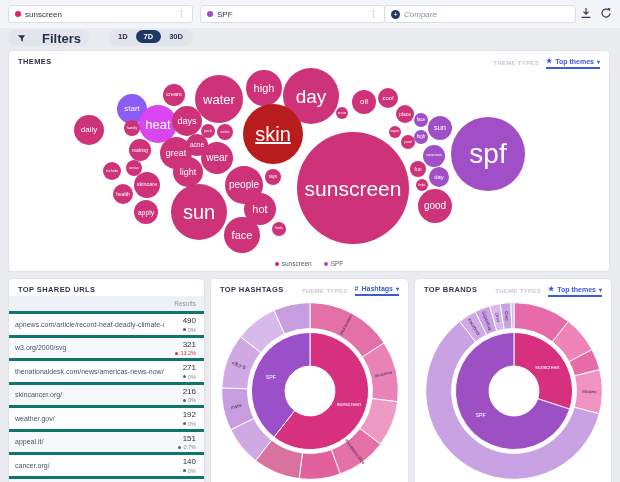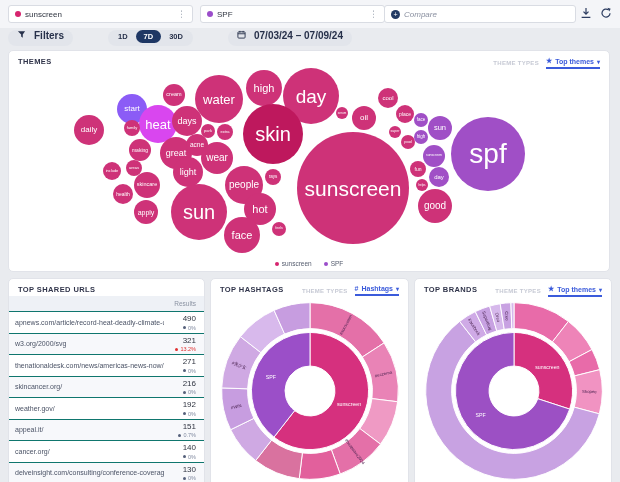--- a/index.html
+++ b/index.html
@@ -10,22 +10,22 @@
   .qpill{position:absolute;top:5px;height:18px;background:#fff;border:1px solid #d9dce3;border-radius:3px;
          display:flex;align-items:center;gap:4px;padding:0 6px;font-size:8px;color:#2f3440}
   .qdot{width:6px;height:6px;border-radius:50%;flex:0 0 auto}
   .kebab{margin-left:auto;color:#9aa2af;font-size:9px;cursor:pointer}
   .compare-txt{font-style:italic;color:#8a90a0;font-size:8px}
   .plus-circ{width:9px;height:9px;border-radius:50%;background:#223a63;color:#fff;font-size:7px;line-height:9px;
              text-align:center;flex:0 0 auto}
   .top-ic{position:absolute;top:7px;width:12px;height:12px}
   
   .fbar{position:absolute;left:0;top:28px;width:620px;height:22px}
-  .fpill{position:absolute;top:2px;display:inline-flex;align-items:flex-start;gap:8px;background:#e2e5eb;
-         border-radius:9px;height:16px;padding:0 9px;font-size:10px;font-weight:bold;color:#26304a;cursor:pointer}
+  .fpill{position:absolute;top:2px;display:inline-flex;align-items:center;gap:16px;background:#e2e5eb;
+         border-radius:9px;height:16px;padding:0 9px;font-size:13px;font-weight:bold;color:#26304a;cursor:pointer}
   .seg{position:absolute;left:108px;top:2px;display:inline-flex;align-items:flex-start;background:#e2e5eb;
        border-radius:9px;height:16px;padding:0 2px}
   .seg button{border:0;background:transparent;font-family:inherit;font-size:7.5px;font-weight:bold;color:#26304a;
        height:13px;padding:0 8px;border-radius:7px;cursor:pointer}
   .seg button.active{background:#1e3764;color:#fff}
   
   .card{position:absolute;background:#fff;border:1px solid #e1e3e9;border-radius:5px}
   .card-head{display:flex;align-items:flex-start;padding:6px 9px 2px 9px}
   .card-title{font-size:7.5px;font-weight:bold;color:#30344a;letter-spacing:.4px}
   .head-right{margin-left:auto;display:flex;align-items:center;gap:7px}
@@ -39,21 +39,21 @@
   .bubble{position:absolute;border-radius:50%;color:#fff;display:flex;align-items:center;justify-content:center;
           text-align:left;line-height:1;cursor:pointer;overflow:hidden}
   .legend{position:absolute;left:0;right:0;bottom:4px;display:flex;justify-content:center;gap:12px;
           font-size:6.5px;color:#555c6e}
   .leg-item{display:inline-flex;align-items:center;gap:3px}
   .leg-dot{width:4px;height:4px;border-radius:50%}
   
   table{width:100%;border-collapse:collapse}
   thead th{background:#eef1f6;font-size:6.5px;color:#8b93a3;font-weight:normal;text-align:right;
            padding:4px 8px 4px 6px}
-  tbody td{font-size:7px;color:#4b5366;padding:2px 6px;border-top:1px solid #0f766e;vertical-align:middle}
+  tbody td{font-size:7px;color:#4b5366;padding:2px 6px;border-top:3px solid #0f766e;vertical-align:middle}
   tbody tr:nth-child(even){background:#f7f8fb}
   td.url{max-width:150px;white-space:nowrap;overflow:hidden}
   td.res{text-align:right;width:40px;padding-right:8px}
   .val{font-size:8px;color:#2f3440}
   .pct{font-size:5.5px;display:inline-flex;align-items:center;gap:2px}
   .pct .dot{width:3px;height:3px;border-radius:50%;display:inline-block}
   .pct.flat{color:#818aa0}.pct.flat .dot{background:#55607a}
   .pct.down{color:#e03131}.pct.down .dot{background:#e03131}
   .chart-wrap{position:absolute;left:3px;top:16px}
   svg text{font-family:"Liberation Sans",sans-serif}
@@ -90,27 +90,20 @@
     <svg width="9" height="9" viewBox="0 0 10 9">
       <path d="M1 1h8L6.4 4.4V8L4.6 6.6V4.4Z" fill="#26304a"></path>
     </svg>
     <span>Filters</span>
   </div>
   <div class="seg" id="range-seg">
       <button>1D</button>
       <button class="active">7D</button>
       <button>30D</button>
     </div>
-  <div class="fpill" style="left:228px">
-    <svg width="9" height="9" viewBox="0 0 10 10">
-      <rect x="1" y="2" width="8" height="7" rx="1" fill="none" stroke="#26304a" stroke-width="1"></rect>
-      <path d="M1 4.2h8M3.2 1v2M6.8 1v2" stroke="#26304a" stroke-width="1"></path>
-    </svg>
-    <span>07/03/24 – 07/09/24</span>
-  </div>
 </div>
 
 <div class="card" style="left:8px;top:50px;width:602px;height:222px">
   <div class="card-head">
     <span class="card-title">THEMES</span>
     <span class="head-right">
       <span class="ttypes">THEME TYPES</span>
       <span class="selector">
         <span class="sel-ic">★</span>
         <span>Top themes</span>
@@ -126,36 +119,36 @@
       <div class="bubble" style="left: 163px; top: 55px; width: 30px; height: 30px; font-size: 9px; background: rgb(206, 50, 120);">days</div>
       <div class="bubble" style="left: 186px; top: 24px; width: 48px; height: 48px; font-size: 13px; background: rgb(206, 50, 120);">water</div>
       <div class="bubble" style="left: 237px; top: 19px; width: 36px; height: 36px; font-size: 11px; background: rgb(206, 50, 120);">high</div>
       <div class="bubble" style="left: 274px; top: 17px; width: 56px; height: 56px; font-size: 19px; background: rgb(206, 50, 120);">day</div>
       <div class="bubble" style="left: 115px; top: 69px; width: 16px; height: 16px; font-size: 4px; background: rgb(206, 50, 120);">family</div>
       <div class="bubble" style="left: 120px; top: 88px; width: 22px; height: 22px; font-size: 5px; background: rgb(206, 50, 120);">making</div>
       <div class="bubble" style="left: 151px; top: 86px; width: 32px; height: 32px; font-size: 9px; background: rgb(206, 50, 120);">great</div>
       <div class="bubble" style="left: 177px; top: 83px; width: 22px; height: 22px; font-size: 6.5px; background: rgb(206, 50, 120);">acne</div>
       <div class="bubble" style="left: 192px; top: 73px; width: 14px; height: 14px; font-size: 4px; background: rgb(206, 50, 120);">park</div>
       <div class="bubble" style="left: 208px; top: 73px; width: 16px; height: 16px; font-size: 4px; background: rgb(206, 50, 120);">extra</div>
-      <div class="bubble" style="left: 234px; top: 53px; width: 60px; height: 60px; font-size: 20px; background: #be185d;">skin</div>
+      <div class="bubble" style="left: 234px; top: 53px; width: 60px; height: 60px; font-size: 20px; background: #b91c1c; text-decoration: underline;">skin</div>
       <div class="bubble" style="left: 192px; top: 91px; width: 32px; height: 32px; font-size: 10px; background: rgb(206, 50, 120);">wear</div>
       <div class="bubble" style="left: 164px; top: 106px; width: 30px; height: 30px; font-size: 9px; background: rgb(206, 50, 120);">light</div>
       <div class="bubble" style="left: 94px; top: 111px; width: 18px; height: 18px; font-size: 4px; background: rgb(206, 50, 120);">include</div>
       <div class="bubble" style="left: 117px; top: 109px; width: 16px; height: 16px; font-size: 4px; background: rgb(206, 50, 120);">areas</div>
       <div class="bubble" style="left: 125px; top: 121px; width: 26px; height: 26px; font-size: 5.5px; background: rgb(206, 50, 120);">skincare</div>
       <div class="bubble" style="left: 104px; top: 133px; width: 20px; height: 20px; font-size: 5px; background: rgb(206, 50, 120);">health</div>
       <div class="bubble" style="left: 125px; top: 149px; width: 24px; height: 24px; font-size: 7px; background: rgb(206, 50, 120);">apply</div>
       <div class="bubble" style="left: 162px; top: 133px; width: 56px; height: 56px; font-size: 20px; background: rgb(206, 50, 120);">sun</div>
       <div class="bubble" style="left: 216px; top: 115px; width: 38px; height: 38px; font-size: 10px; background: rgb(206, 50, 120);">people</div>
       <div class="bubble" style="left: 256px; top: 118px; width: 16px; height: 16px; font-size: 4.5px; background: rgb(206, 50, 120);">rays</div>
       <div class="bubble" style="left: 235px; top: 142px; width: 32px; height: 32px; font-size: 11px; background: rgb(206, 50, 120);">hot</div>
       <div class="bubble" style="left: 215px; top: 166px; width: 36px; height: 36px; font-size: 11px; background: rgb(206, 50, 120);">face</div>
       <div class="bubble" style="left: 263px; top: 171px; width: 14px; height: 14px; font-size: 3.5px; background: rgb(206, 50, 120);">feels</div>
       <div class="bubble" style="left: 288px; top: 81px; width: 112px; height: 112px; font-size: 21px; background: rgb(206, 50, 120);">sunscreen</div>
-      <div class="bubble" style="left: 343px; top: 39px; width: 24px; height: 24px; font-size: 8px; background: rgb(206, 50, 120); margin-top: 16px;">oil</div>
+      <div class="bubble" style="left: 343px; top: 39px; width: 24px; height: 24px; font-size: 8px; background: rgb(206, 50, 120);">oil</div>
       <div class="bubble" style="left: 369px; top: 37px; width: 20px; height: 20px; font-size: 6px; background: rgb(206, 50, 120);">cool</div>
       <div class="bubble" style="left: 327px; top: 56px; width: 12px; height: 12px; font-size: 3px; background: rgb(206, 50, 120);">serum</div>
       <div class="bubble" style="left: 387px; top: 54px; width: 18px; height: 18px; font-size: 5px; background: rgb(206, 50, 120);">place</div>
       <div class="bubble" style="left: 380px; top: 75px; width: 12px; height: 12px; font-size: 3.5px; background: rgb(206, 50, 120);">super</div>
       <div class="bubble" style="left: 392px; top: 84px; width: 14px; height: 14px; font-size: 4px; background: rgb(206, 50, 120);">pool</div>
       <div class="bubble" style="left: 401px; top: 110px; width: 16px; height: 16px; font-size: 5px; background: rgb(206, 50, 120);">fun</div>
       <div class="bubble" style="left: 407px; top: 128px; width: 12px; height: 12px; font-size: 3px; background: rgb(206, 50, 120);">helps</div>
       <div class="bubble" style="left: 409px; top: 138px; width: 34px; height: 34px; font-size: 10px; background: rgb(206, 50, 120);">good</div>
       <div class="bubble" style="left: 405px; top: 62px; width: 14px; height: 14px; font-size: 4.5px; background: rgb(160, 79, 198);">face</div>
       <div class="bubble" style="left: 419px; top: 65px; width: 24px; height: 24px; font-size: 7.5px; background: rgb(160, 79, 198);">sun</div>

